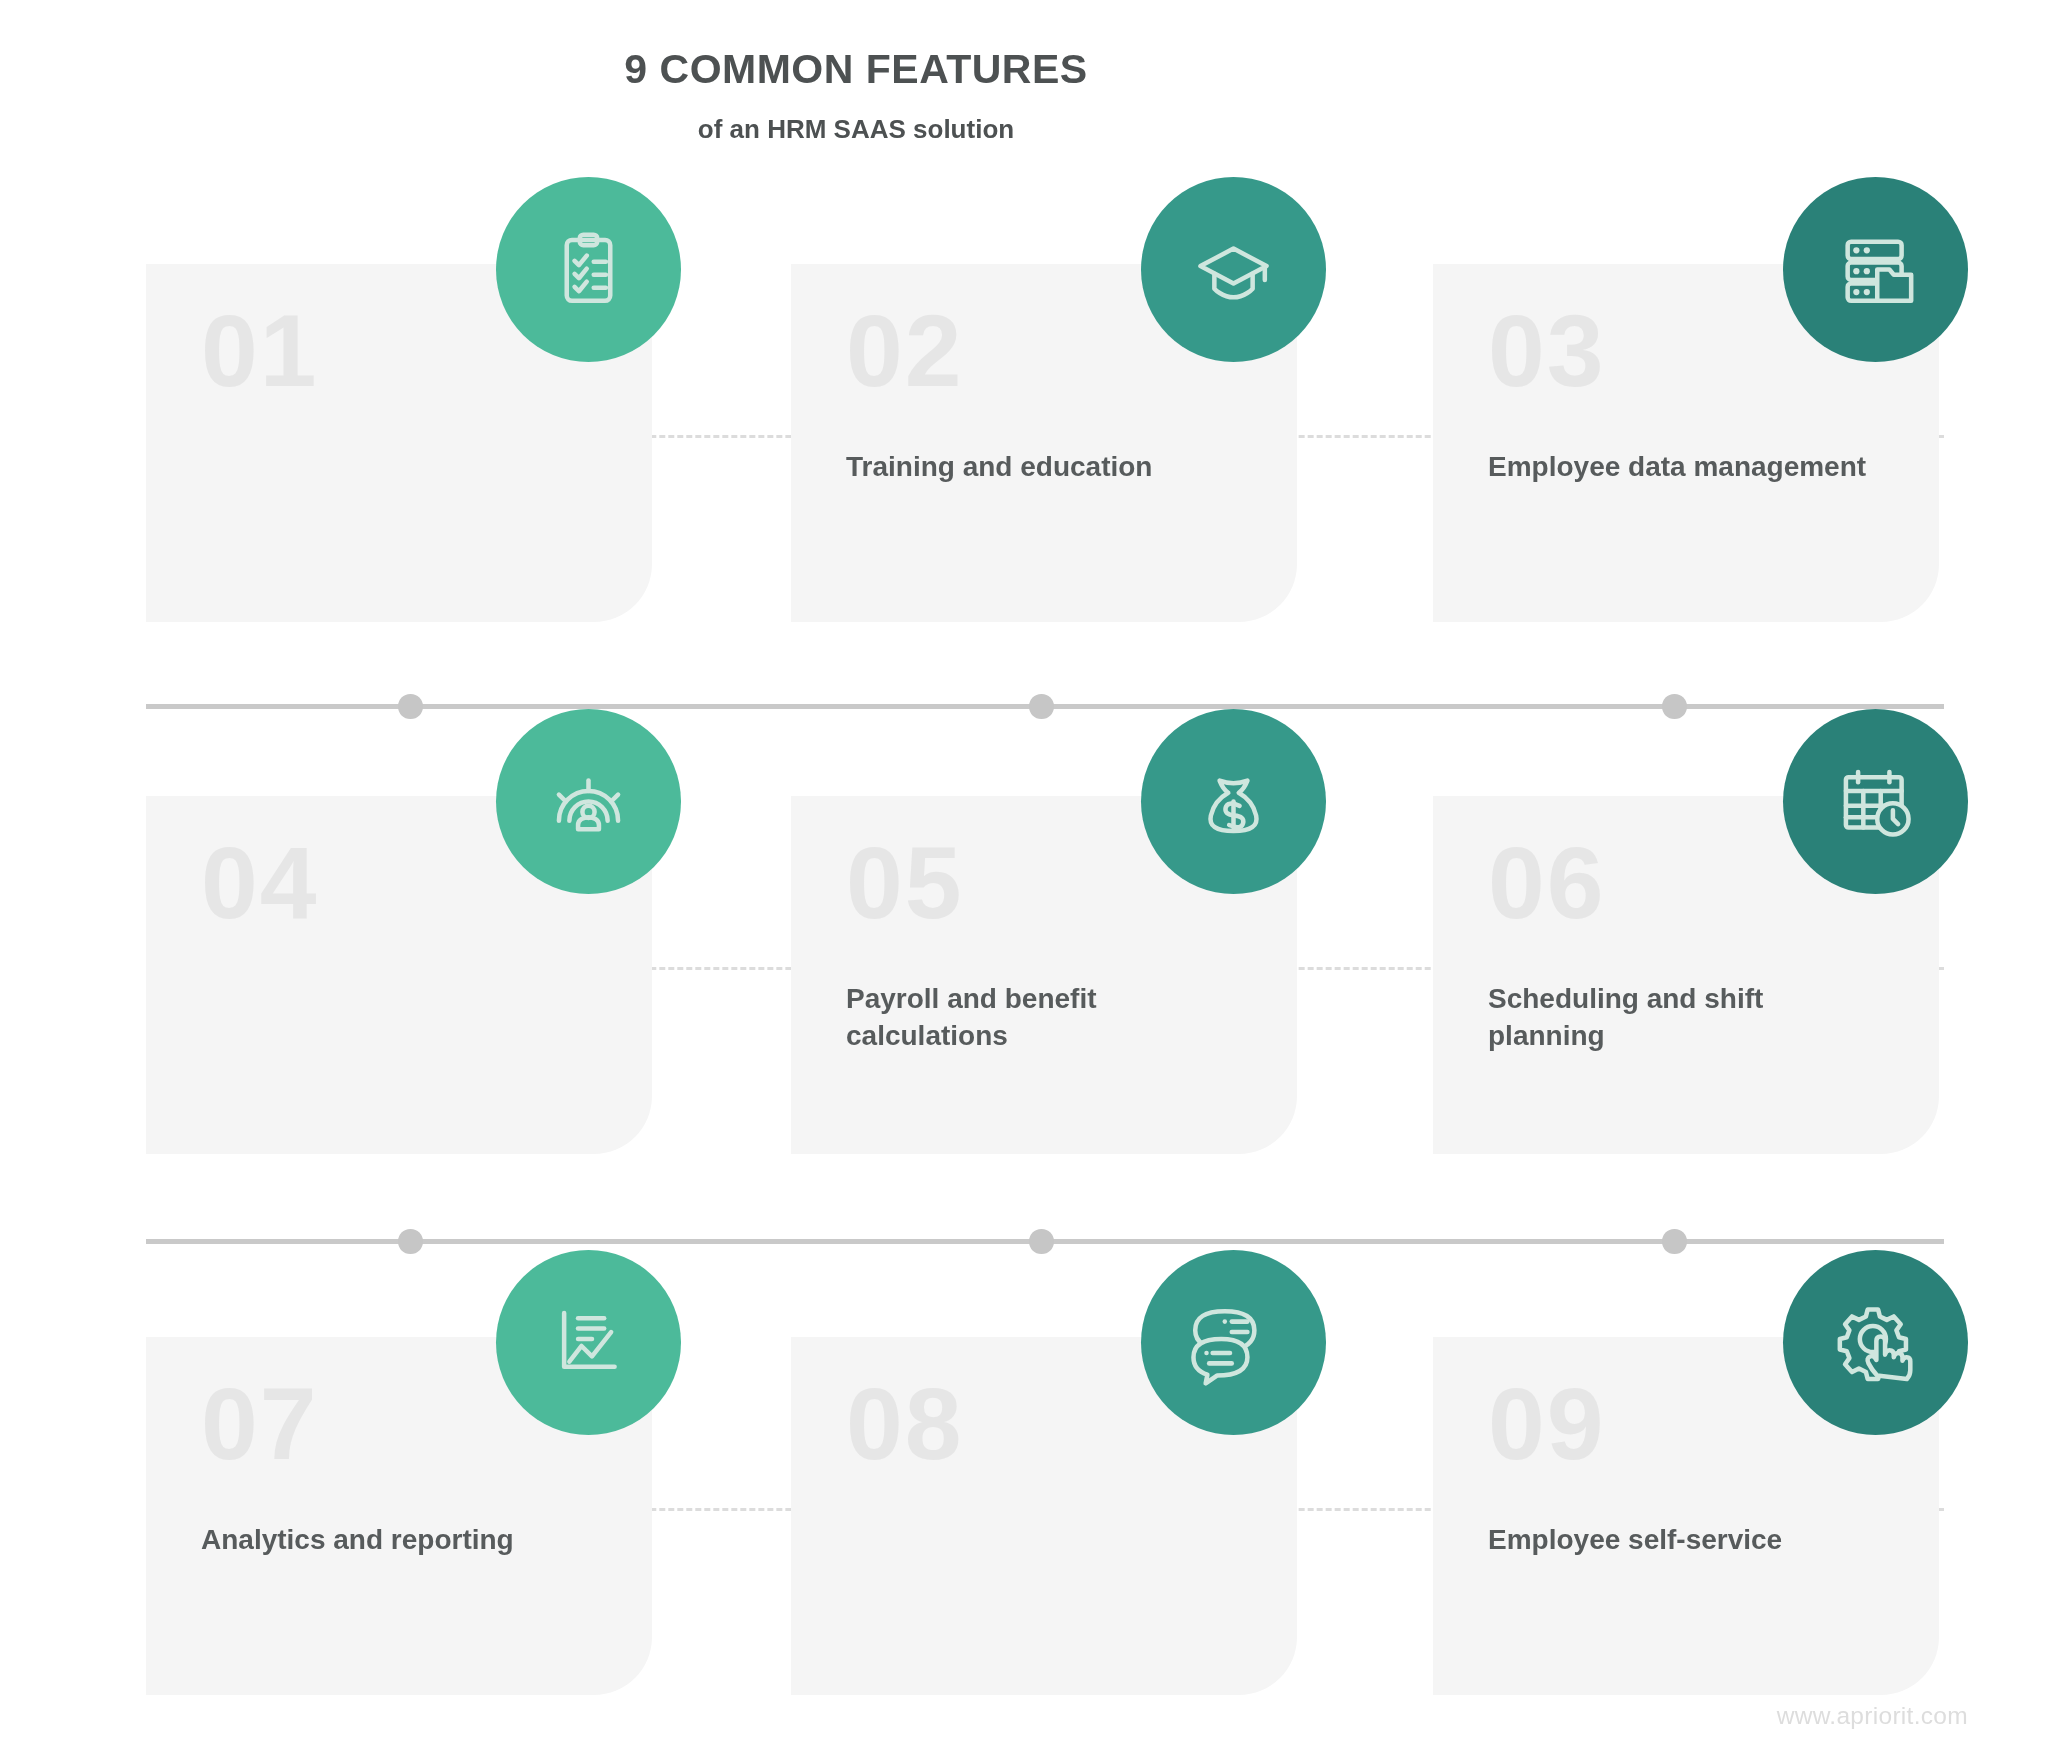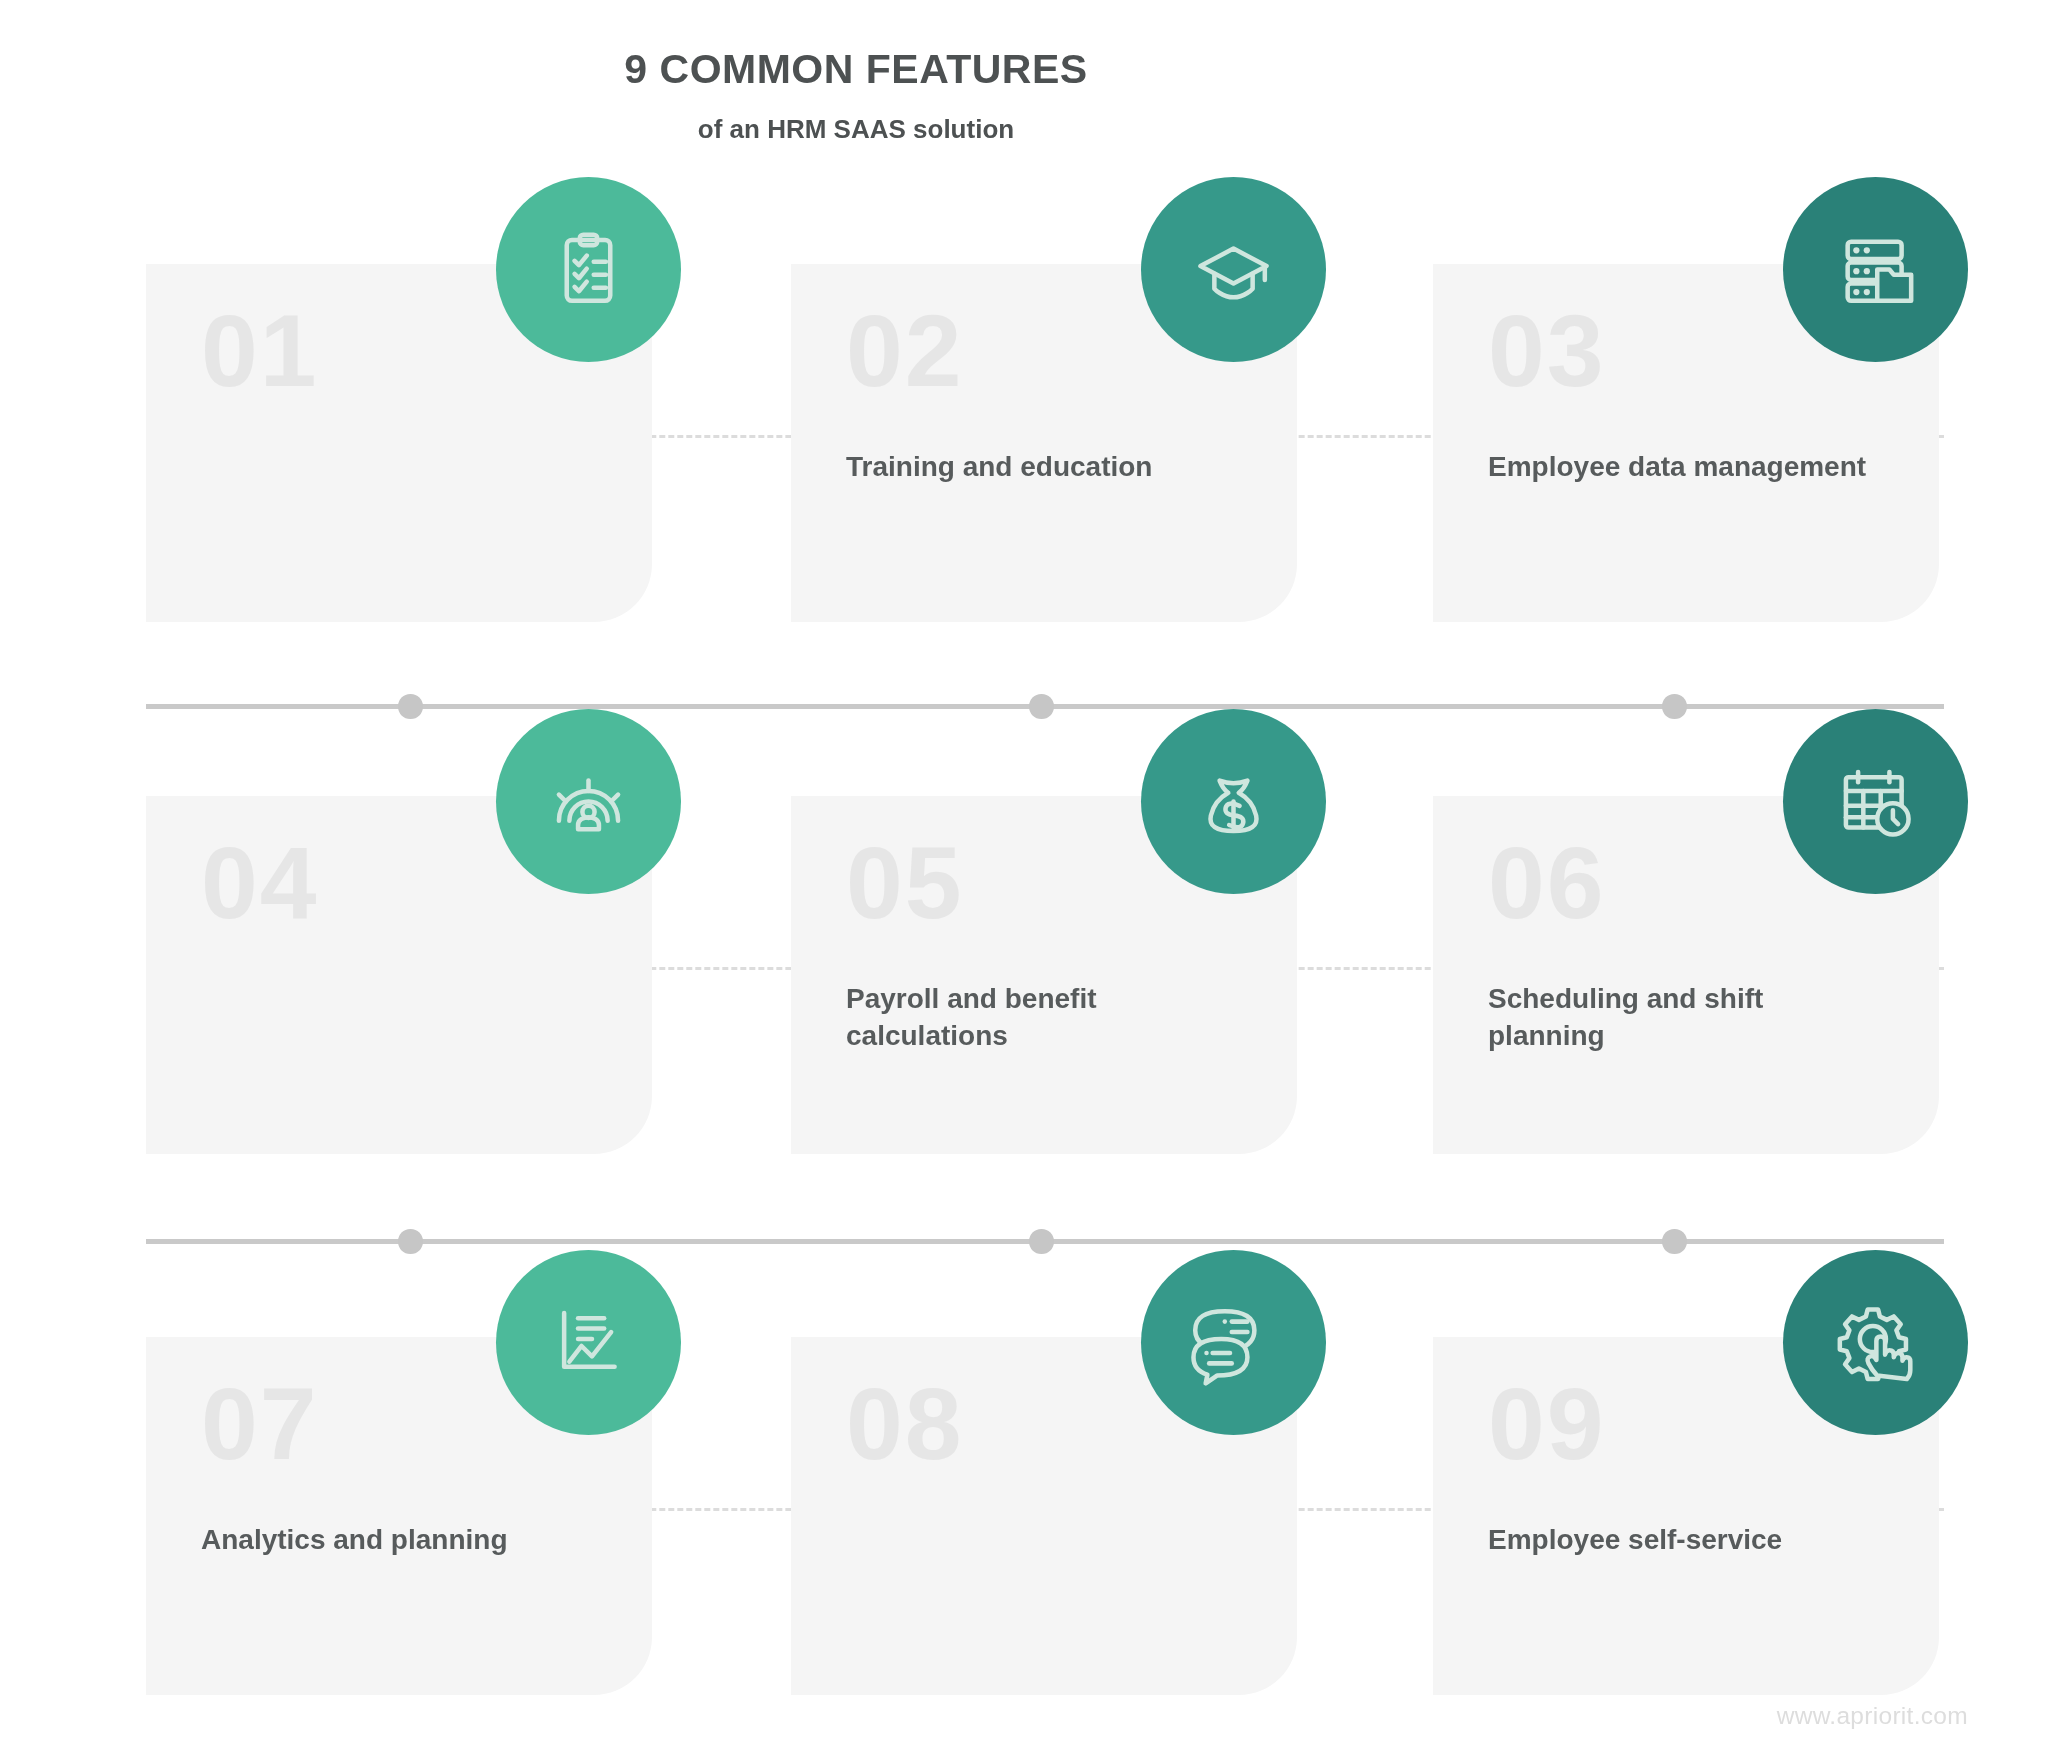--- a/index.html
+++ b/index.html
@@ -295,21 +295,21 @@
     <div class="dot d1"></div>
     <div class="dot d2"></div>
     <div class="dot d3"></div>
   </div>
 
   <div class="row row-3">
     <div class="dashline"></div>
 
     <div class="card c1">
       <div class="card-num">07</div>
-      <div class="card-label">Analytics and planning</div>
+      <div class="card-label">Analytics and reporting</div>
       <div class="icon-circle ic-a">
         <svg viewBox="0 0 100 100">
           <path d="M22 16 v62 h58" stroke-width="7"></path>
           <path d="M38 22 h30"></path>
             <path d="M38 34 h30"></path>
             <path d="M38 46 h16"></path>
           <path d="M28 72 l14 -18 l12 12 l22 -28" stroke-width="6.5"></path>
         </svg>
       </div>
     </div>

